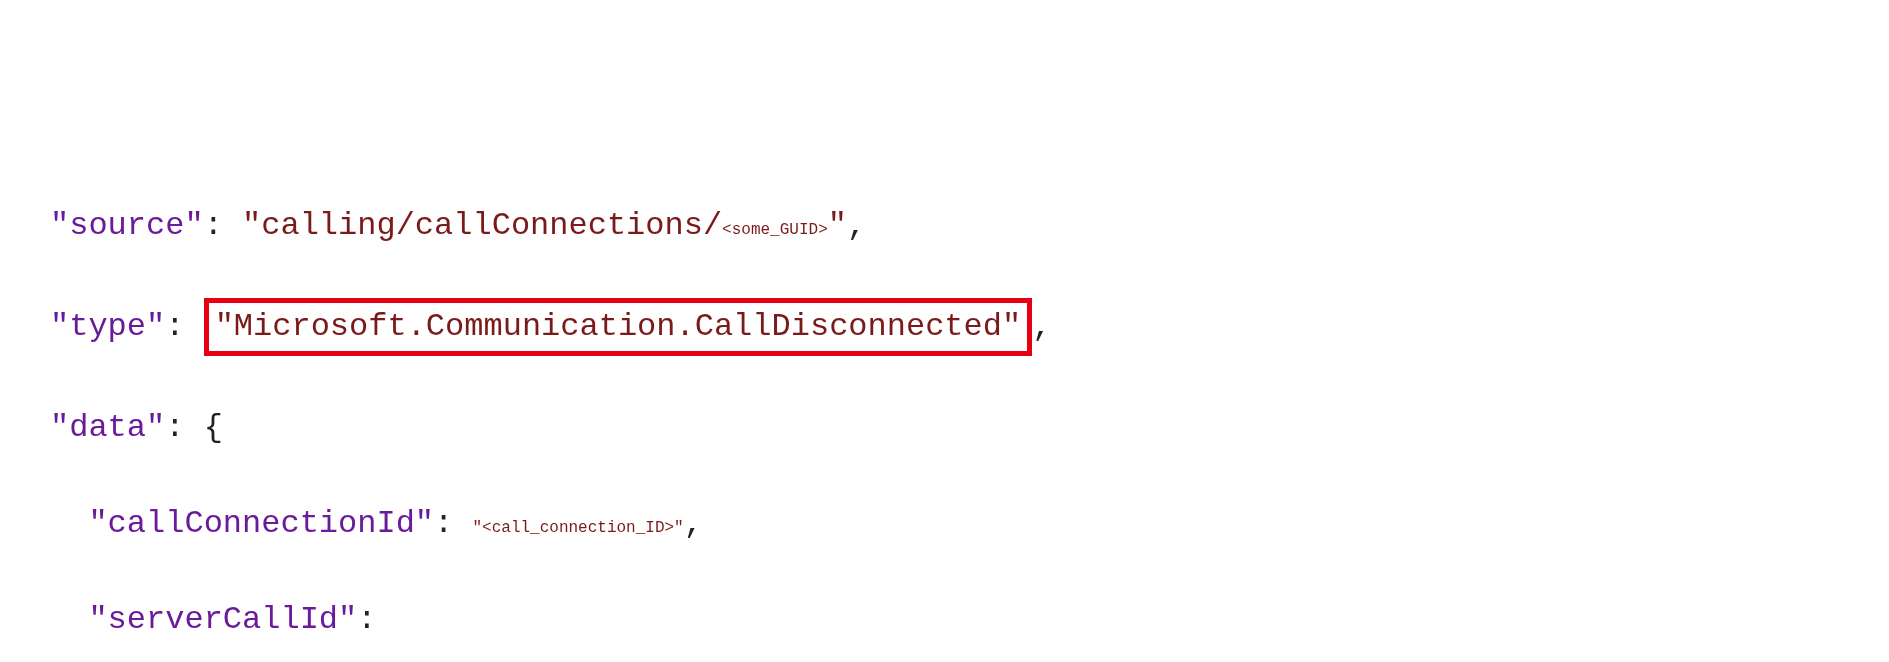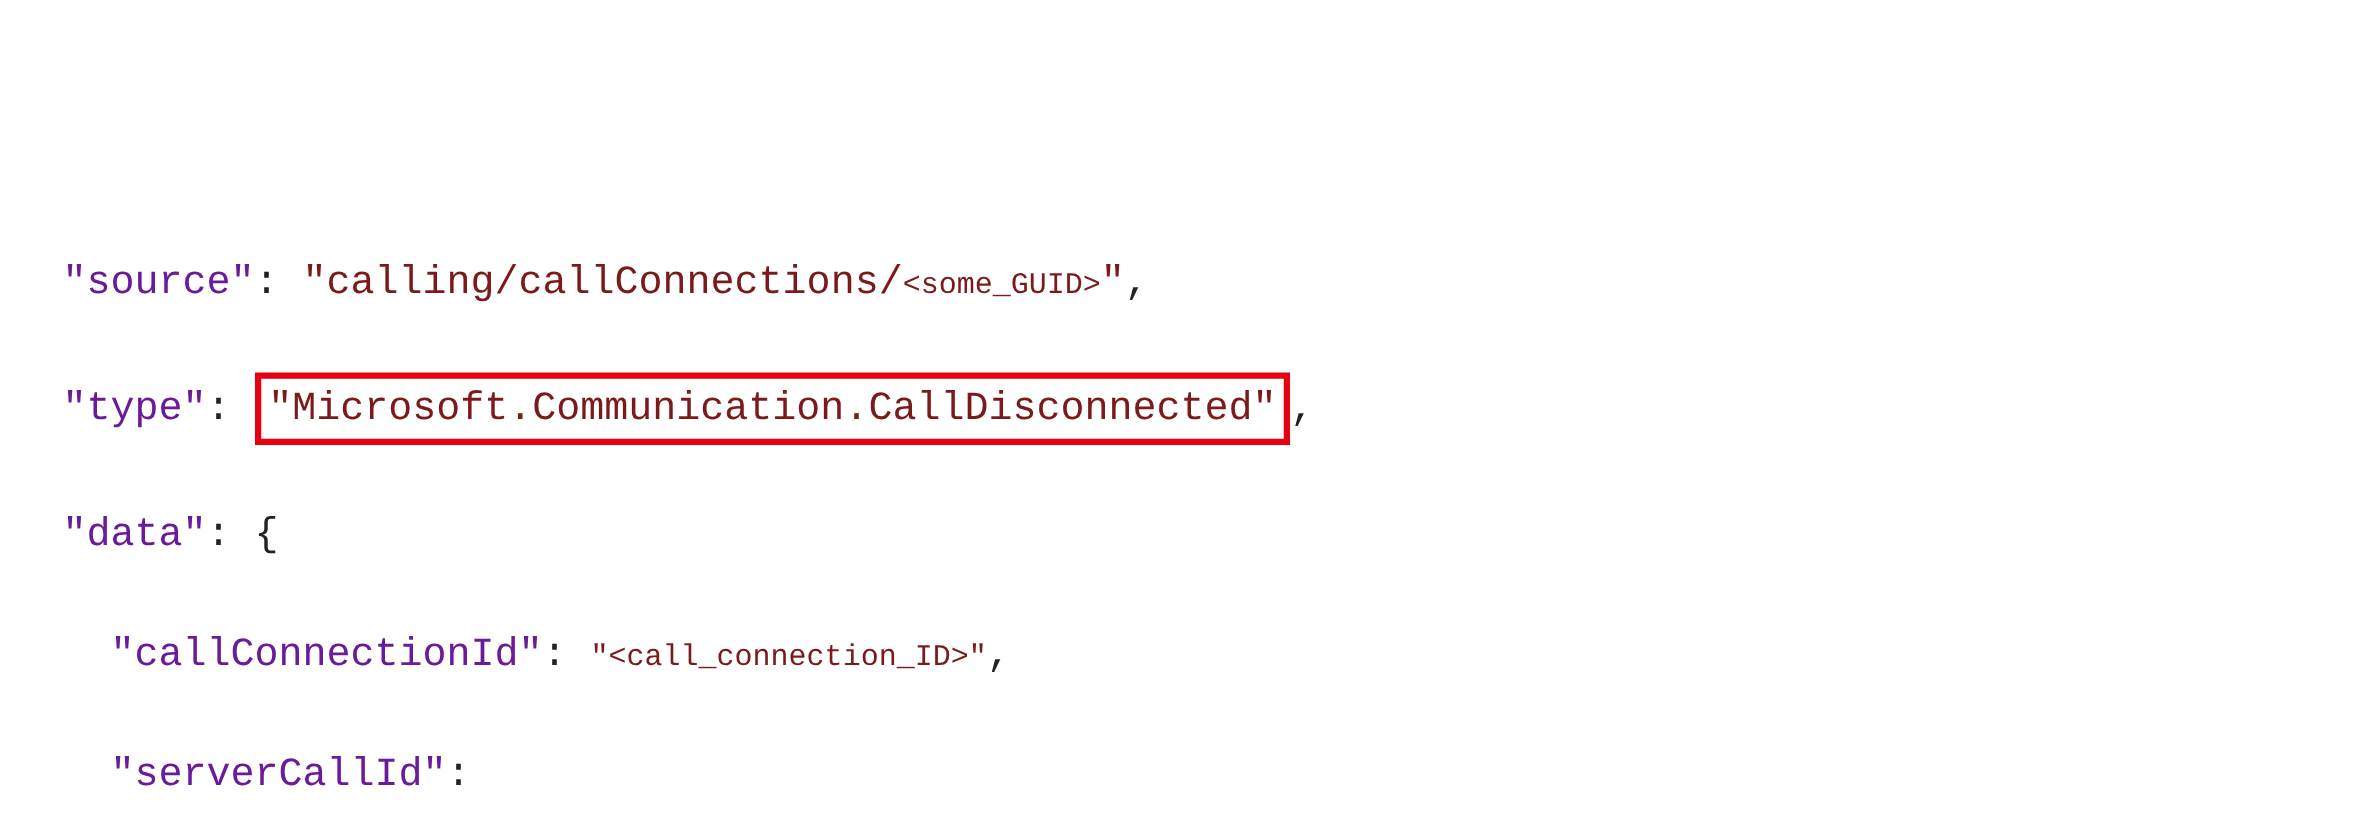--- a/index.html
+++ b/index.html
@@ -7,21 +7,21 @@
       font-size: 32px;
       background: #fff;
       margin: 0;
       padding: 10px 50px;
       white-space: pre;
       line-height: 1.5;
     }
     .key { color: #6a1b9a; }
     .str { color: #7a1a1a; }
     .punct { color: #222; }
-    .smaller { font-size: 24px; }
+    .smaller { font-size: 16px; }
     .redbox {
       border: 5px solid #e60012;
       display: inline-block;
       padding: 0 6px;
       box-sizing: border-box;
     }
     .line { display: block; }
   </style>
 </head>
 <body>

